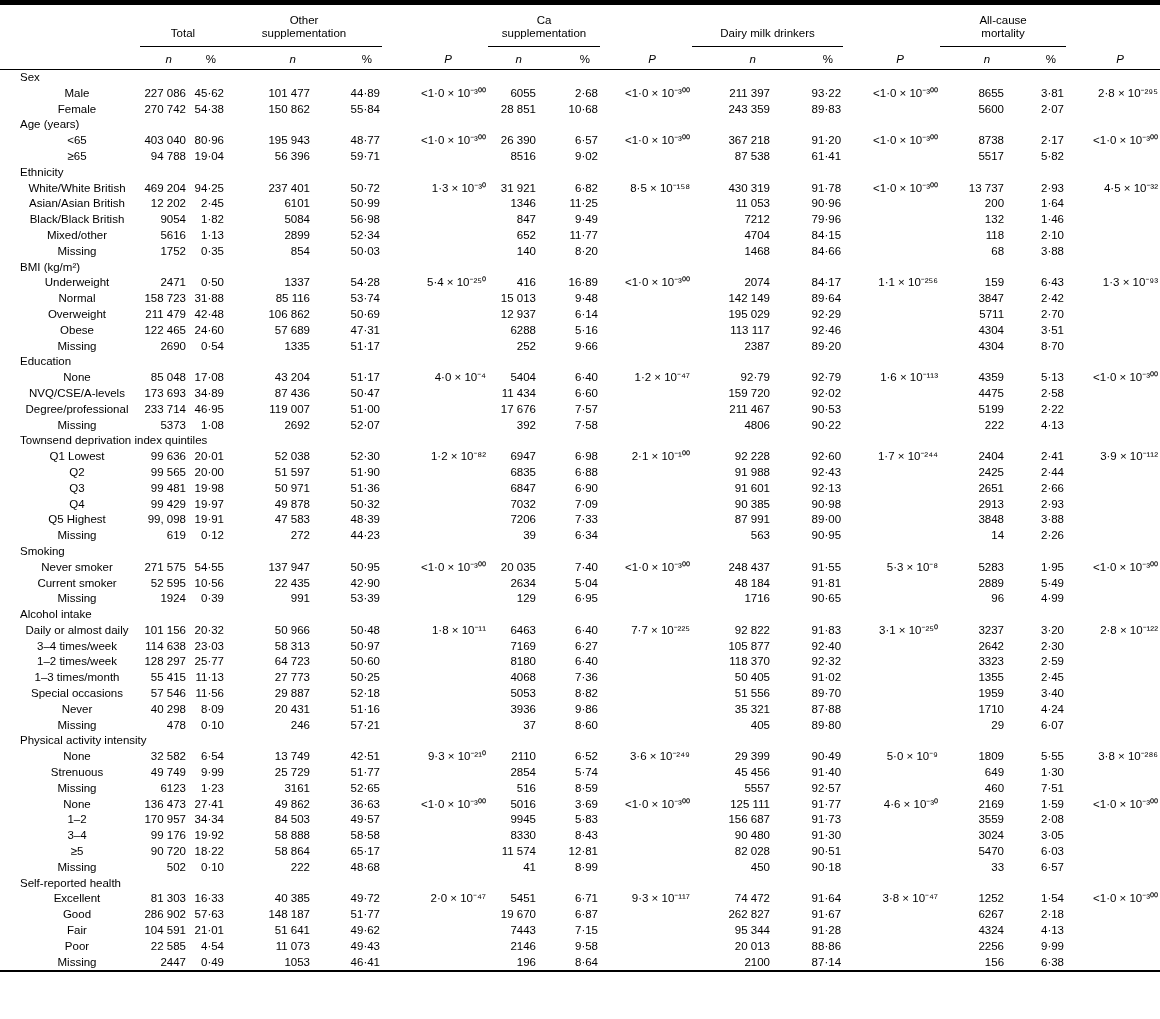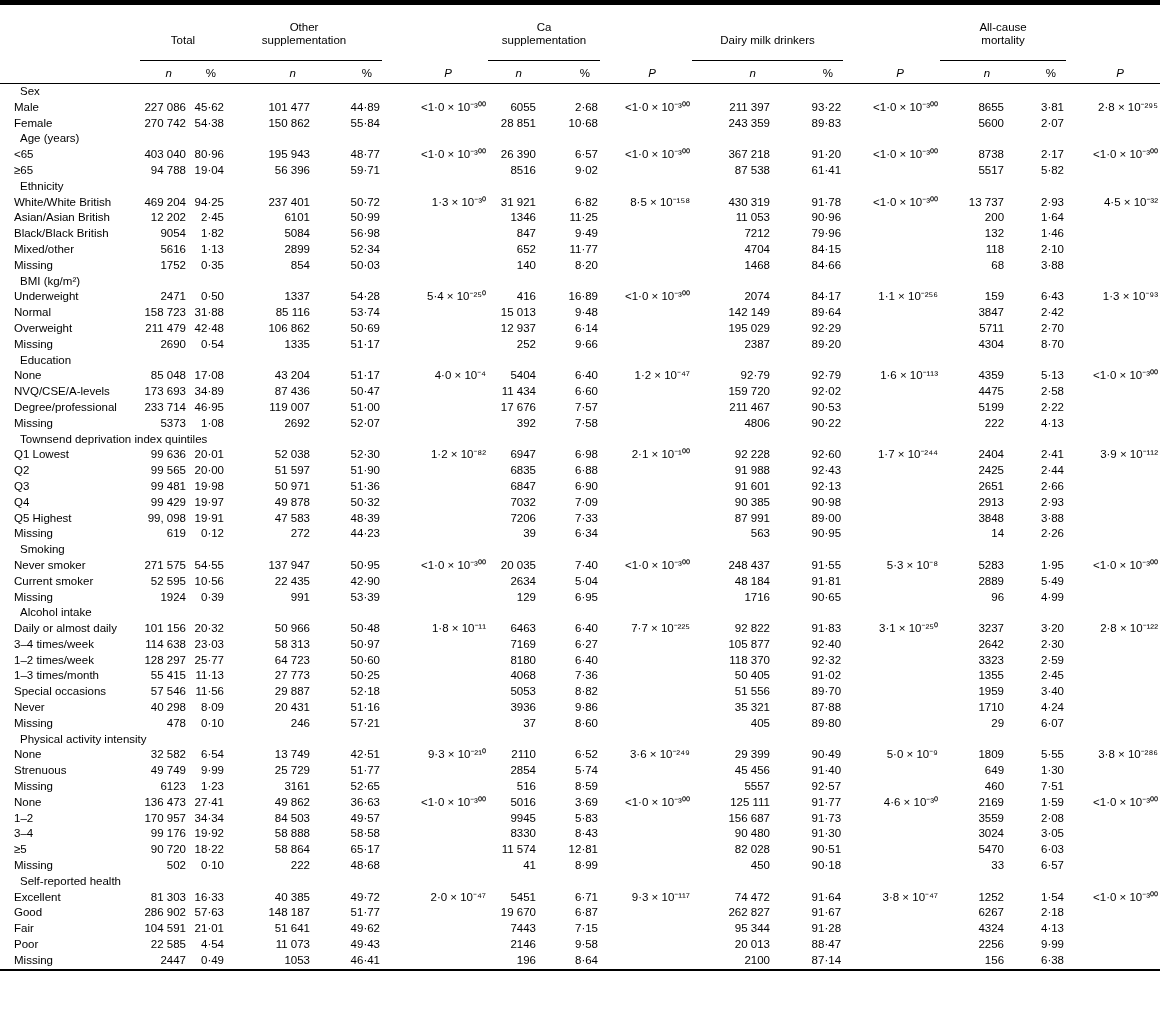--- a/index.html
+++ b/index.html
@@ -14,38 +14,38 @@
   th, td { font-weight:normal; padding:0; }
   
   th.spanner {
     font-size:11.5px;
     line-height:12.5px;
     text-align:center;
     vertical-align:bottom;
     border-bottom:1px solid #000;
     padding:5px 2px 3px 2px;
   }
-  th.spanner .spwrap { margin:11px auto; }
+  th.spanner .spwrap { margin:4px auto; }
   .spwrap.w-other { width:100px; }
   .spwrap.w-ca { width:88px; }
   .spwrap.w-mort { width:62px;text-align:center; }
   tr.subrow th, tr.subrow td { border-bottom:1px solid #000; }
   th.sub { font-size:11.5px; line-height:12px; padding:6px 0 4px 0; }
   th.sub-n { font-style:italic; text-align:right; padding-right:16px; }
   th.sub-pct { text-align:right; padding-right:10px; }
   th.sub-p { font-style:italic; text-align:right; padding-right:36px; }
   
   tbody td {
     font-size:11.5px;
     line-height:15.8px;
     white-space:nowrap;
     overflow:hidden;
   }
   td.group-label { padding-left:20px; }
-  td.row-label { padding-left:14px; }
+  td.row-label { padding-left:14px;text-align:center; }
   td.num { text-align:right; padding-right:2px; }
 </style>
 </head>
 <body>
 
 <table class="paper-table">
   <colgroup>
     <col style="width:140px">
     <col style="width:48px">
       <col style="width:38px">
@@ -314,20 +314,37 @@
         <td class="num">6·14</td>
         <td class="num"></td>
         <td class="num">195 029</td>
         <td class="num">92·29</td>
         <td class="num"></td>
         <td class="num">5711</td>
         <td class="num">2·70</td>
         <td class="num"></td>
       </tr>
       <tr>
+        <td class="row-label">Obese</td>
+        <td class="num">122 465</td>
+        <td class="num">24·60</td>
+        <td class="num">57 689</td>
+        <td class="num">47·31</td>
+        <td class="num"></td>
+        <td class="num">6288</td>
+        <td class="num">5·16</td>
+        <td class="num"></td>
+        <td class="num">113 117</td>
+        <td class="num">92·46</td>
+        <td class="num"></td>
+        <td class="num">4304</td>
+        <td class="num">3·51</td>
+        <td class="num"></td>
+      </tr>
+      <tr>
         <td class="row-label">Missing</td>
         <td class="num">2690</td>
         <td class="num">0·54</td>
         <td class="num">1335</td>
         <td class="num">51·17</td>
         <td class="num"></td>
         <td class="num">252</td>
         <td class="num">9·66</td>
         <td class="num"></td>
         <td class="num">2387</td>
@@ -886,21 +903,21 @@
         <td class="row-label">Poor</td>
         <td class="num">22 585</td>
         <td class="num">4·54</td>
         <td class="num">11 073</td>
         <td class="num">49·43</td>
         <td class="num"></td>
         <td class="num">2146</td>
         <td class="num">9·58</td>
         <td class="num"></td>
         <td class="num">20 013</td>
-        <td class="num">88·47</td>
+        <td class="num">88·86</td>
         <td class="num"></td>
         <td class="num">2256</td>
         <td class="num">9·99</td>
         <td class="num"></td>
       </tr>
       <tr>
         <td class="row-label">Missing</td>
         <td class="num">2447</td>
         <td class="num">0·49</td>
         <td class="num">1053</td>

